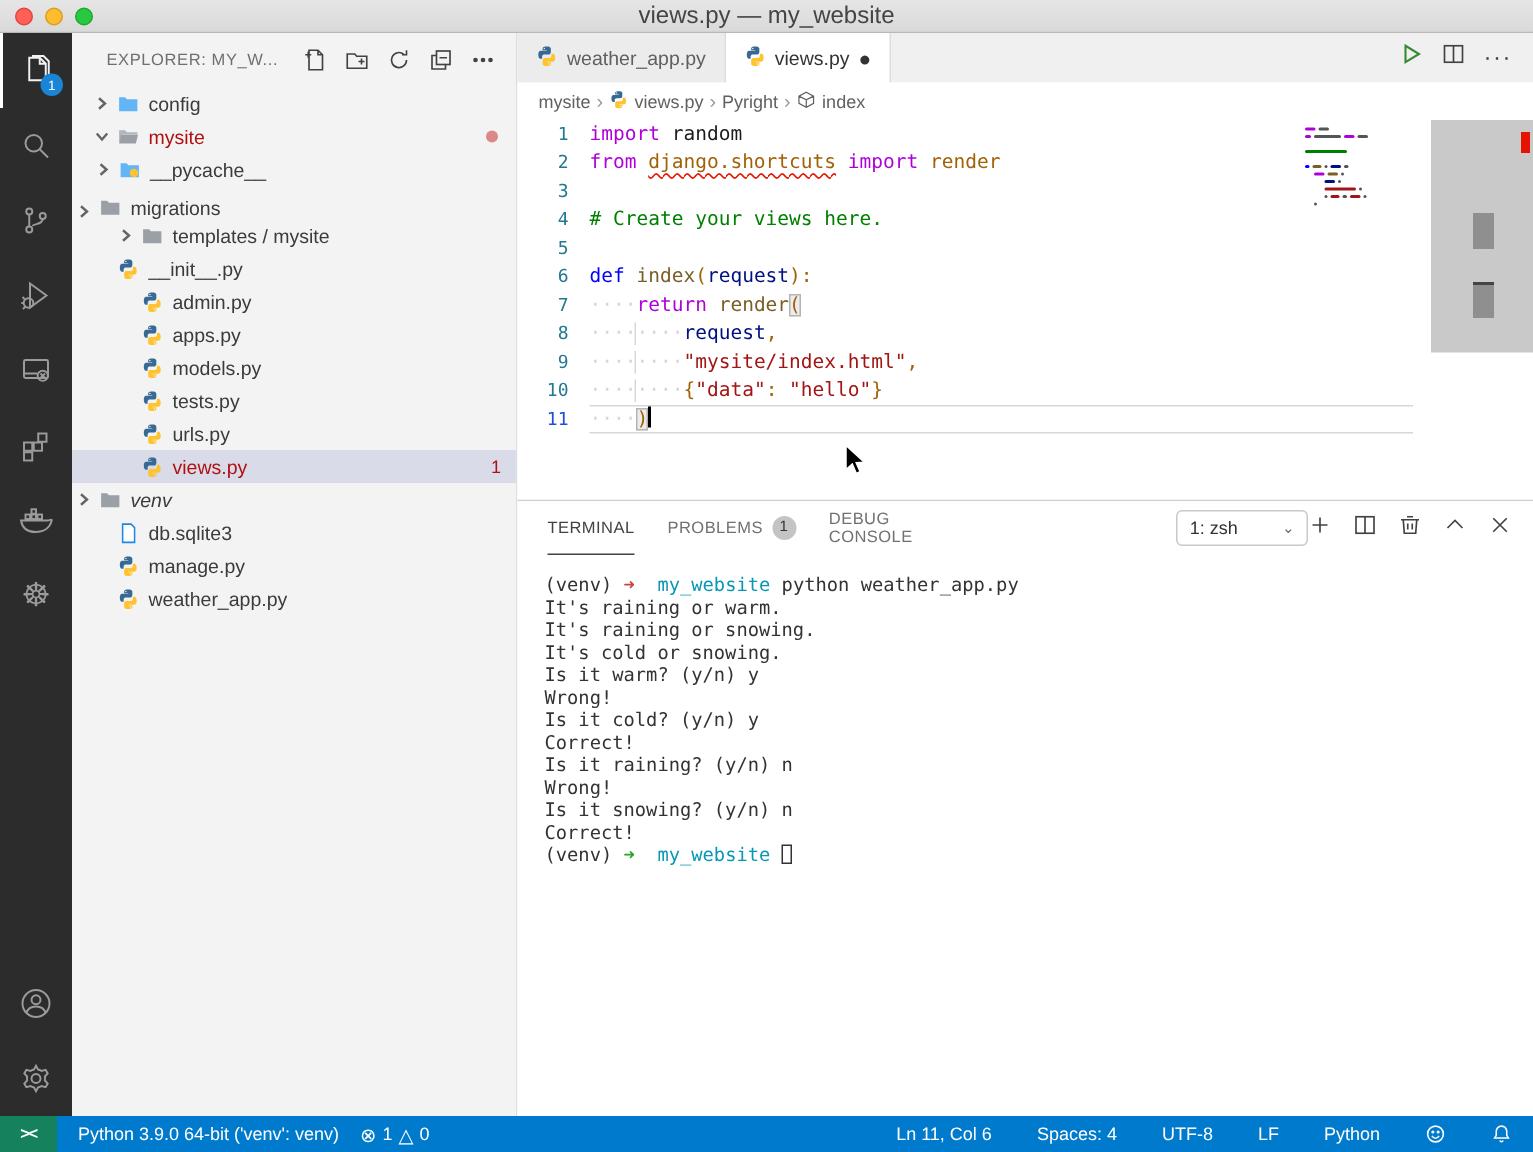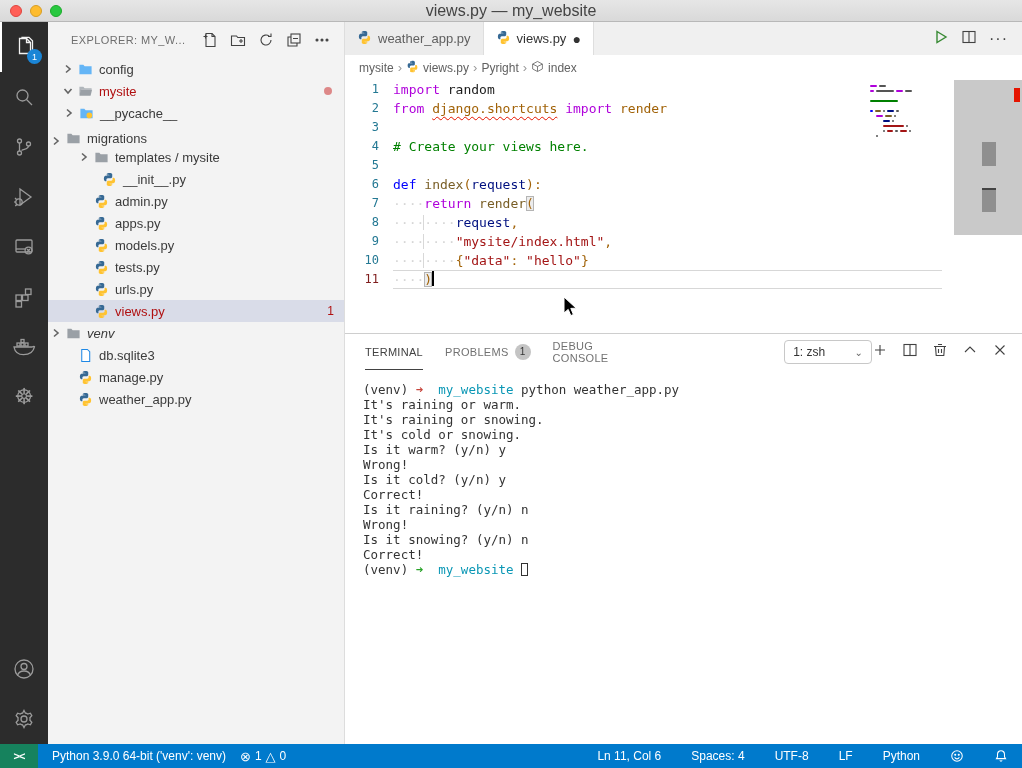--- a/index.html
+++ b/index.html
@@ -59,21 +59,21 @@
   .ellipsis { font-size:16px; color:#424242; letter-spacing:1px; cursor:pointer; }
 
   .breadcrumbs { height:25px; display:flex; align-items:center; padding-left:14px; font-size:12px; color:#616161; gap:4px; background:#fff; flex:0 0 25px; }
   .bc-sep { color:#9a9a9a; font-size:13px; }
   .bc-item { display:flex; align-items:center; gap:4px; cursor:pointer; }
   .bc-item svg { width:13px; height:13px; }
 
   .codearea { position:relative; height:253px; background:#fff; overflow:hidden; font-family:"DejaVu Sans Mono", monospace; font-size:13px; flex:0 0 253px; }
   .code-line { height:19px; line-height:19px; display:flex; white-space:pre; position:relative; }
   .gutter { width:48px; flex:0 0 48px; text-align:right; padding-right:14px; color:#237893; font-size:12px; user-select:none; }
-  .code-line.current .gutter { color:#7f1d1d; }
+  .code-line.current .gutter { color:#1d4ed8; }
   .code-line.current .code-text::before, .code-line.current .code-text::after {
     content:""; position:absolute; left:48px; right:80px; height:0; border-top:1px solid #d7d7d7; }
   .code-line.current .code-text::before { top:0; } .code-line.current .code-text::after { bottom:0; }
   .code-text { position:static; }
   .kw { color:#af00db; } .df { color:#0000ff; } .fn { color:#795e26; } .pr { color:#001080; }
   .st { color:#a31515; } .cm { color:#008000; } .pl { color:#a16207; } .mod { color:#1b1b1b; }
   .ws { color:#d6d6d6; }
   .guide { border-left:1px solid #d8d8d8; margin-left:-1px; }
   .sq { text-decoration:underline wavy #e51400 1px; text-underline-offset:3px; }
   .bm { background:#ececec; box-shadow:inset 0 0 0 1px #b4b4b4; }
@@ -299,21 +299,21 @@
                 <path d="M3 1.5 L7 5 L3 8.5"></path>
               </svg>
             </span>
             <span class="tr-icon">
               <svg viewBox="0 0 16 16">
                 <path fill="#9aa0a6" d="M1.5 3h4.2l1.4 1.5h7.4v8.5h-13z"></path>
               </svg>
             </span>
             <span class="tr-label">templates / mysite</span>
           </div>
-          <div class="tree-row" style="padding-left: 36px;">
+          <div class="tree-row" style="padding-left: 12px;">
             <span class="tr-chevron"></span>
             <span class="tr-icon">
               <svg viewBox="0 0 16 16">
                 <path fill="#366994" d="M7.9 1C5 1 5.1 2.3 5.1 2.3v1.4H8v.4H3.9S2 3.9 2 6.9s1.7 2.9 1.7 2.9h1V8.4s-.05-1.7 1.67-1.7h2.9s1.63.03 1.63-1.55V2.6S11.2 1 7.9 1zM6.3 1.9a.52.52 0 1 1 0 1.04.52.52 0 0 1 0-1.04z"></path>
                 <path fill="#ffc331" d="M8.1 15c2.9 0 2.8-1.3 2.8-1.3v-1.4H8v-.4h4.1S14 12.1 14 9.1s-1.7-2.9-1.7-2.9h-1v1.4s.05 1.7-1.67 1.7h-2.9S5.1 9.27 5.1 10.85v2.55S4.8 15 8.1 15zm1.6-.9a.52.52 0 1 1 0-1.04.52.52 0 0 1 0 1.04z"></path>
               </svg>
             </span>
             <span class="tr-label">__init__.py</span>
           </div>
           <div class="tree-row" style="padding-left: 28px;">

